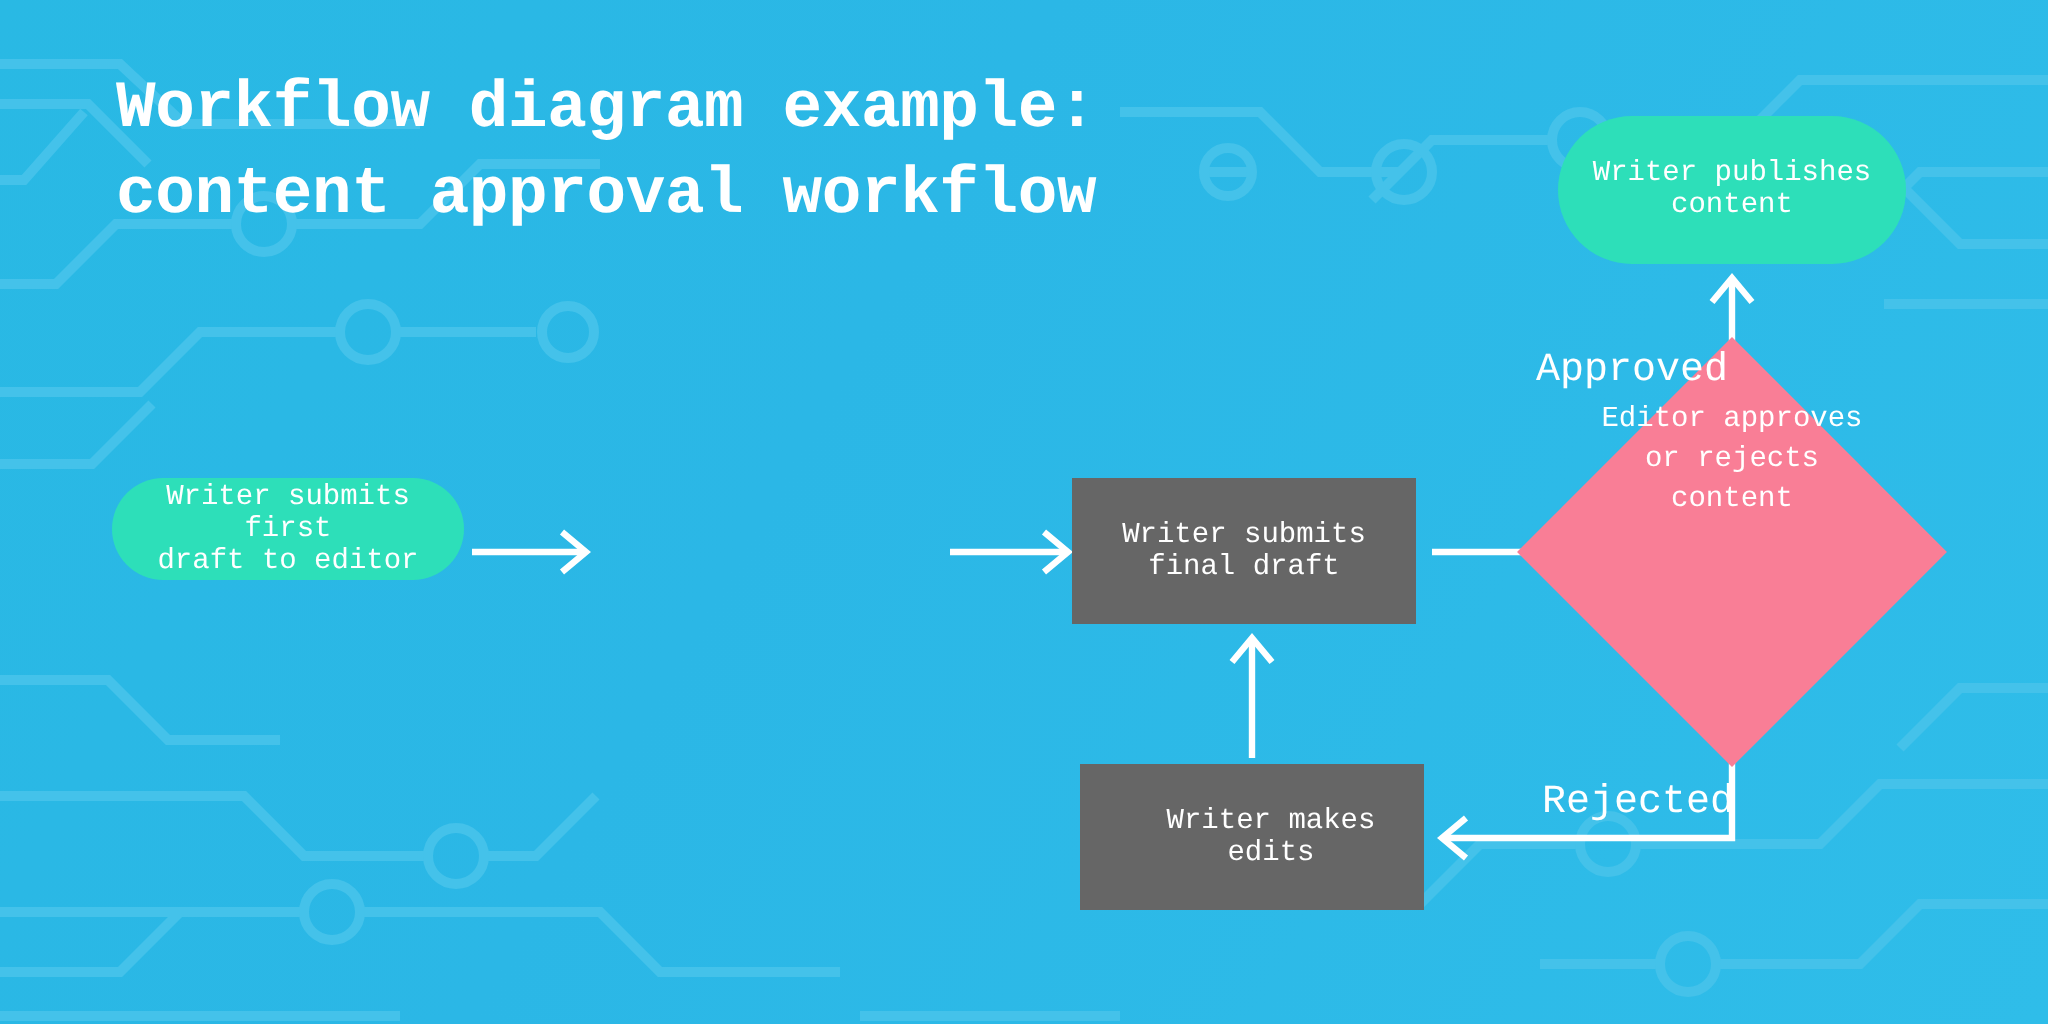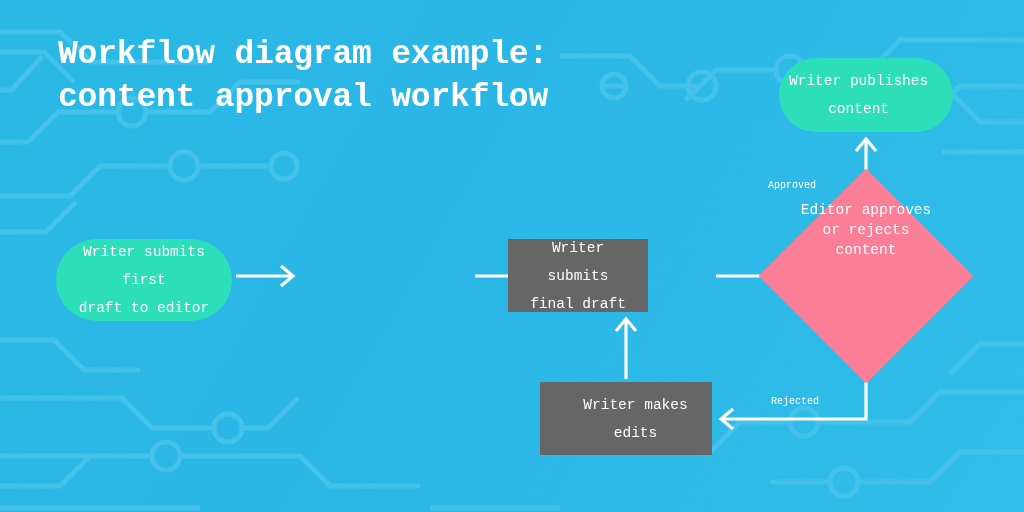--- a/index.html
+++ b/index.html
@@ -47,25 +47,25 @@
     width: 1024px;
     height: 512px;
     pointer-events: none;
   }
 
   
   .node {
     position: absolute;
     display: flex;
     align-items: center;
-    justify-content: flex-start;
+    justify-content: center;
     text-align: center;
     color: #ffffff;
     font-size: 14.5px;
-    line-height: 28px;
+    line-height: 16px;
     box-sizing: border-box;
     padding: 4px 10px;
     white-space: pre-line;
   }
   .node-terminator {
     background: #2ddfb9;
     border-radius: 46px;
   }
   .node-process {
     background: #666666;
@@ -89,21 +89,21 @@
     line-height: 20px;
     text-align: center;
     white-space: pre-line;
     width: 150px;
   }
 
   
   .edge-label {
     position: absolute;
     color: #ffffff;
-    font-size: 10px;
+    font-size: 20px;
     line-height: 20px;
     white-space: nowrap;
   }
 </style>
 </head>
 <body>
 
 <div id="canvas">
 
   <svg id="bg-pattern" viewBox="0 0 1024 512">
@@ -187,27 +187,27 @@
         <polyline points="733,409 721,419 733,429" stroke-width="3.2"></polyline>
       </g>
 
       <g>
         <path d="M 626 379 L 626 320"></path>
         <polyline points="616,331 626,319 636,331" stroke-width="3.2"></polyline>
       </g>
     </g>
   </svg>
 
-  <div class="node node-terminator" style="left:56px; top:239px; width:176px; height:82px;">
+  <div class="node node-terminator" style="left:56px; top:239px; width:176px; height:51px;">
     <span>Writer submits first
 draft to editor</span>
   </div>
 
 
-  <div class="node node-process" style="left:508px; top:239px; width:140px; height:73px;">
+  <div class="node node-process" style="left:536px; top:239px; width:172px; height:73px;">
     <span>Writer submits
 final draft</span>
   </div>
 
   <div class="node-decision-wrap" style="left:790px; top:200px; width:152px; height:152px;">
     <div class="node-decision-shape"></div>
     <div class="node-decision-label">Editor approves
 or rejects content</div>
   </div>
 

